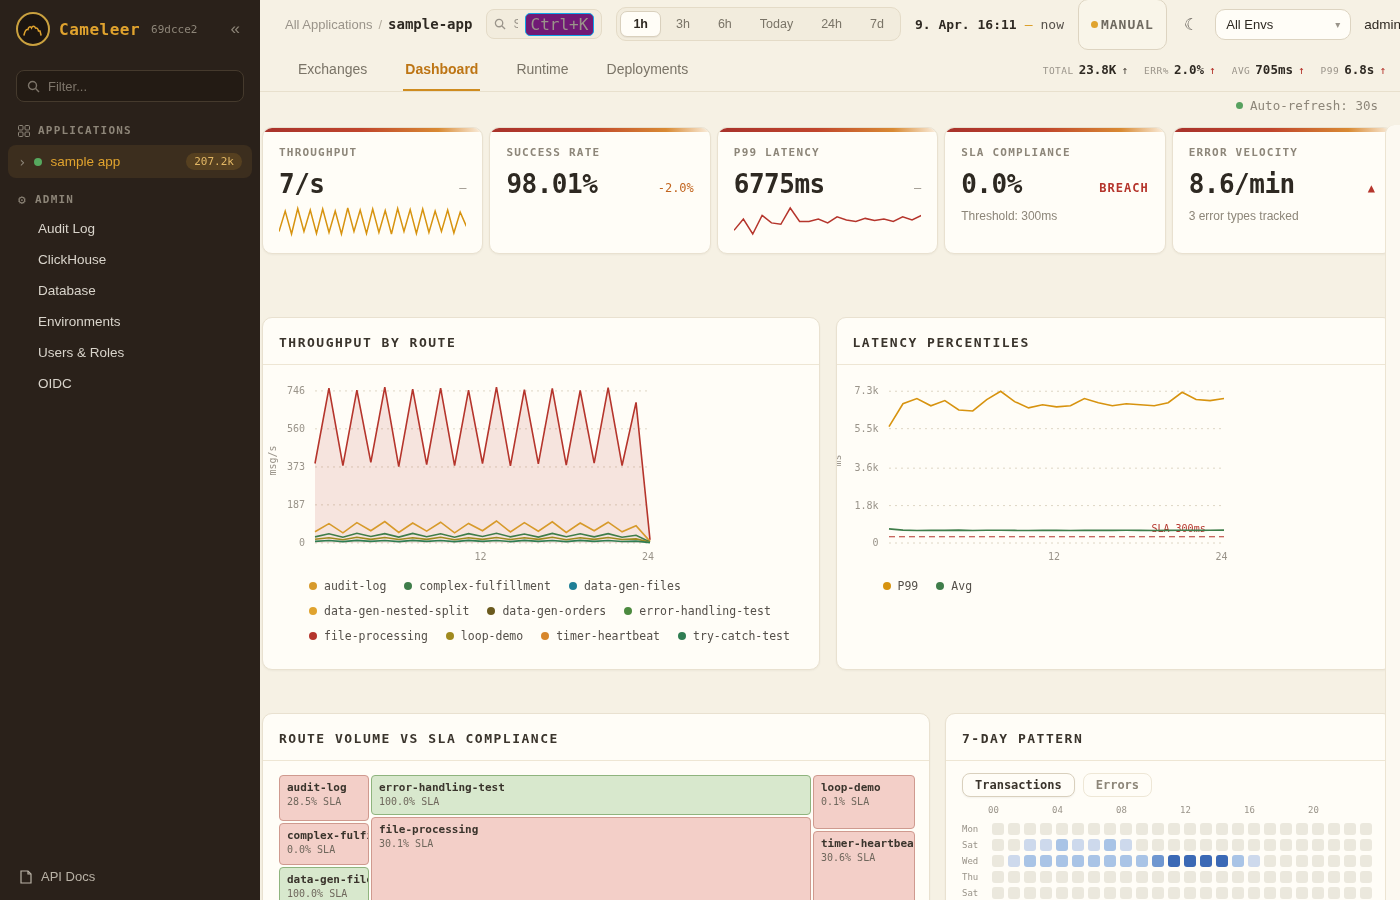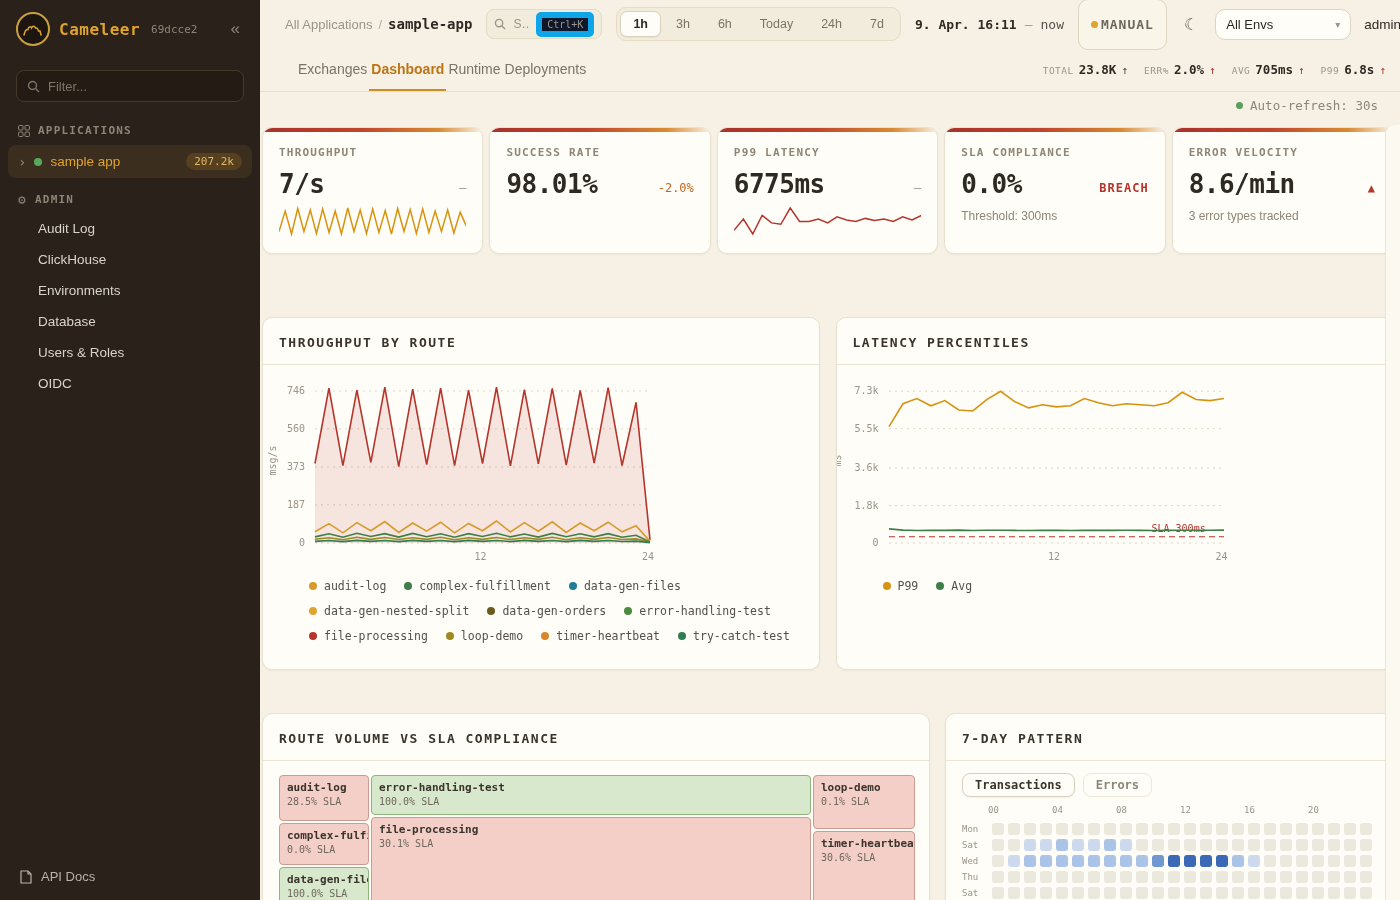--- a/index.html
+++ b/index.html
@@ -31,38 +31,38 @@
 
   
   .main{position:absolute;left:260px;top:0;width:1140px;height:900px}
   .topbar{height:48px;display:flex;align-items:center;padding:0 6px 0 25px;gap:14px}
   .bc-root{color:#9a948a;font-size:13px}
   .bc-sep{color:#b3ac9e;margin:0 2px}
   .bc-cur{font-weight:700;font-size:14px;color:#2e2922}
   .breadcrumb{display:flex;align-items:center;gap:4px;white-space:nowrap}
   .searchbox{display:flex;align-items:center;gap:7px;width:116px;height:30px;padding:0 7px;background:#f2ecdd;border:1px solid #e4dbc7;border-radius:8px}
   .sval{color:#9a948a;font-size:12px;flex:1;overflow:hidden;white-space:nowrap}
-  .kbd{font-size:10px;color:#9a948a;border:6px solid #0ea5e9;border-radius:5px;padding:1px 5px;background:#0f172a;white-space:nowrap}
+  .kbd{font-size:16px;color:#9a948a;border:1px solid #0ea5e9;border-radius:5px;padding:1px 5px;background:#701a75;white-space:nowrap}
   .tgroup{display:flex;align-items:center;background:#f2ecdd;border:1px solid #e4dbc7;border-radius:10px;padding:3px;gap:2px;white-space:nowrap}
   .trange{padding:5px 12px;font-size:12.5px;color:#7a7467;border:1px solid transparent;border-radius:7px}
   .trange.active{background:#fffdf7;border-color:#d9d0bd;color:#2e2922;font-weight:700;box-shadow:0 1px 1px rgba(0,0,0,.05)}
   .daterange{display:flex;align-items:center;gap:8px;white-space:nowrap}
   .d-start{font-weight:700;font-size:13px;color:#2e2922}
   .d-sep{color:#d7930f}
   .d-end{font-size:13px;color:#55504a}
   .right-cluster{margin-left:auto;display:flex;align-items:center;gap:13px;padding-right:2px}
   .manual-btn{display:flex;align-items:center;gap:3px;border:1px solid #ddd4c1;border-radius:10px;padding:17px 12px;font-family:"DejaVu Sans Mono",monospace;font-weight:700;font-size:13px;letter-spacing:1px;color:#6f6a60;background:#f9f5e9}
   .orange-dot{width:7px;height:7px;border-radius:50%;background:#e0a32e}
   .moon-btn{font-size:16px;color:#55504a;padding:2px 4px}
   .env-select{display:flex;align-items:center;justify-content:space-between;width:136px;border:1px solid #ddd4c1;background:#fffdf7;border-radius:10px;padding:7px 10px;font-size:13px;color:#2e2922}
   .caret{color:#9a948a;font-size:10px}
   .user{font-size:13.5px;color:#2e2922;white-space:nowrap}
 
   .tabsrow{height:44px;display:flex;align-items:stretch;border-bottom:1px solid #e8e0cd;padding-left:36px}
-  .tab-bar{display:flex;}
+  .tab-bar{display:flex;gap:34px}
   .tab{display:flex;align-items:center;padding:0 2px;font-size:14px;color:#7a7467;border-bottom:2px solid transparent}
   .tab.active{color:#bd7514;font-weight:700;border-bottom-color:#cf8c1f}
   .header-stats{margin-left:auto;display:flex;align-items:center;gap:16px;padding-right:14px}
   .stat{display:flex;align-items:baseline;gap:5px}
   .stat-label{font-size:9.5px;color:#9a948a;letter-spacing:.5px}
   .stat-value{font-size:12.5px;font-weight:700;color:#2e2922}
   .stat-arrow{font-size:11px}
 
   .content{position:absolute;top:92px;left:0;right:0;bottom:0;overflow:hidden}
   .auto-refresh{position:absolute;top:6px;right:22px;display:flex;align-items:center;gap:7px;font-size:12.5px;color:#8d8679}
@@ -159,22 +159,22 @@
     </div>
 
     <div class="section-head" data-interactable="false">
       <span class="gear-glyph" data-interactable="false">⚙</span>
       <span data-interactable="false">ADMIN</span>
     </div>
 
     <div class="admin-list" data-interactable="false">
         <div class="admin-item" data-interactable="true">Audit Log</div>
         <div class="admin-item" data-interactable="true">ClickHouse</div>
+        <div class="admin-item" data-interactable="true">Database</div>
         <div class="admin-item" data-interactable="true">Environments</div>
-        <div class="admin-item" data-interactable="true">Database</div>
         <div class="admin-item" data-interactable="true">Users &amp; Roles</div>
         <div class="admin-item" data-interactable="true">OIDC</div>
       </div>
 
     <div class="sb-foot" data-interactable="true">
       <svg data-interactable="false" width="12" height="14" viewBox="0 0 12 14">
           <path d="M1 1 h7 l3 3 v9 h-10 z" fill="none" stroke="#b9b2a6" stroke-width="1.2"></path>
           <path d="M8 1 v3 h3" fill="none" stroke="#b9b2a6" stroke-width="1.2"></path>
         </svg>
       <span data-interactable="false">API Docs</span>

